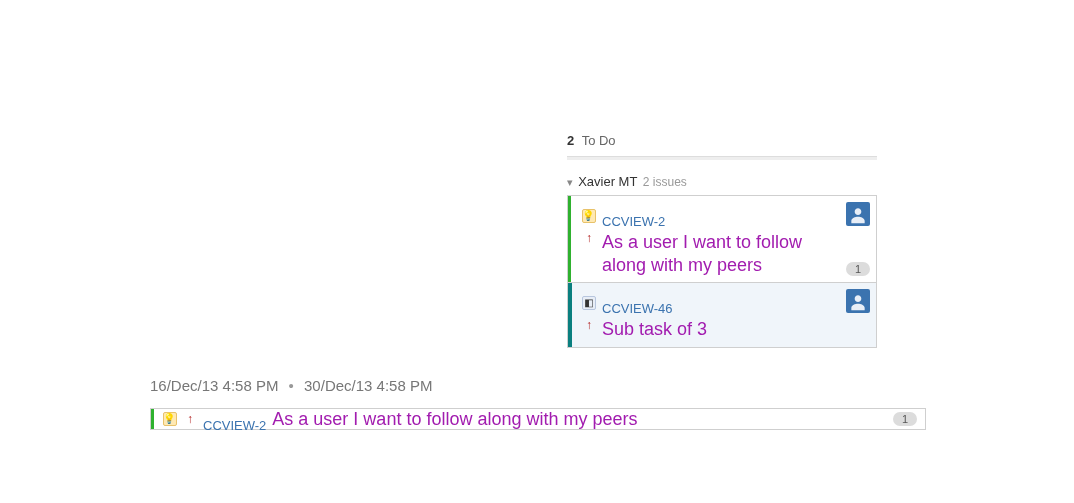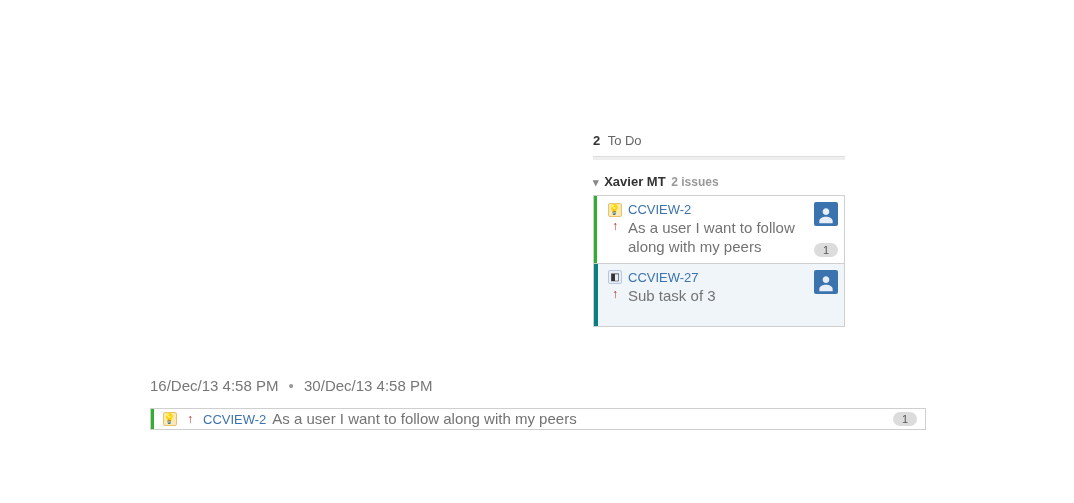--- a/index.html
+++ b/index.html
@@ -7,23 +7,23 @@
     padding: 0;
     width: 1074px;
     height: 503px;
     font-family: Arial, Helvetica, sans-serif;
     font-size: 13px;
     color: #333;
     background: #fff;
   }
   .column {
     position: absolute;
-    left: 593px;
+    left: 567px;
     top: 130px;
-    width: 252px;
+    width: 310px;
   }
   .col-header {
     height: 22px;
     line-height: 22px;
     color: #666;
   }
   .col-header .count {
     font-weight: bold;
     color: #333;
     margin-right: 4px;
@@ -31,21 +31,20 @@
   .col-rule {
     border-top: 1px solid #ddd;
     background: #eeeeee;
     margin-top: 4px;
     height:3px;
   }
   .swimlane-header {
     margin-top: 14px;
     color: #333;
     font-size: 13px;
-    font-weight: bold;
   }
   .swimlane-header .chev {
     color: #888;
     font-size: 11px;
     margin-right: 2px;
     display:inline-block;
     vertical-align: middle;
   }
   .swimlane-header .sub {
     color: #999;
@@ -97,39 +96,40 @@
   }
   .ico.subtask {
     background: #e8eef7;
     border: 1px solid #b8c6de;
     box-sizing: border-box;
   }
   .key {
     color: #3b73af;
     text-decoration: none;
     font-size: 13px;
+    margin-top: 12px;
   }
   .card .row2 {
     display: flex;
     align-items: flex-start;
     gap: 6px;
     margin-top: 2px;
   }
   .prio {
     color: #b22222;
     font-size: 12px;
     width: 14px;
     text-align: center;
     line-height: 14px;
   }
   .summary {
-    color: #737373;
+    color: #a21caf;
     line-height: 1.25;
     flex: 1;
-    font-size: 15px;
+    font-size: 18px;
   }
   .avatar {
     position: absolute;
     right: 6px;
     top: 6px;
     width: 24px; height: 24px;
     background: #3b73af;
     display: flex;
     align-items: flex-end;
     justify-content: center;
@@ -230,21 +230,21 @@
       </div>
       <div class="badge">1</div>
     </div>
 
     <div class="card sel">
       <div class="bar teal"></div>
       <div class="row1">
         <span class="ico subtask">
           <span>◧</span>
         </span>
-        <a href="#" class="key">CCVIEW-27</a>
+        <a href="#" class="key">CCVIEW-46</a>
       </div>
       <div class="row2">
         <span class="prio">↑</span>
         <span class="summary">Sub task of 3</span>
       </div>
       <div class="avatar">
         <svg viewBox="0 0 24 24">
             <path d="M12 12c2.2 0 4-1.8 4-4s-1.8-4-4-4-4 1.8-4 4 1.8 4 4 4zm0 2c-3.3 0-8 1.7-8 5v3h16v-3c0-3.3-4.7-5-8-5z"></path>
           </svg>
       </div>

